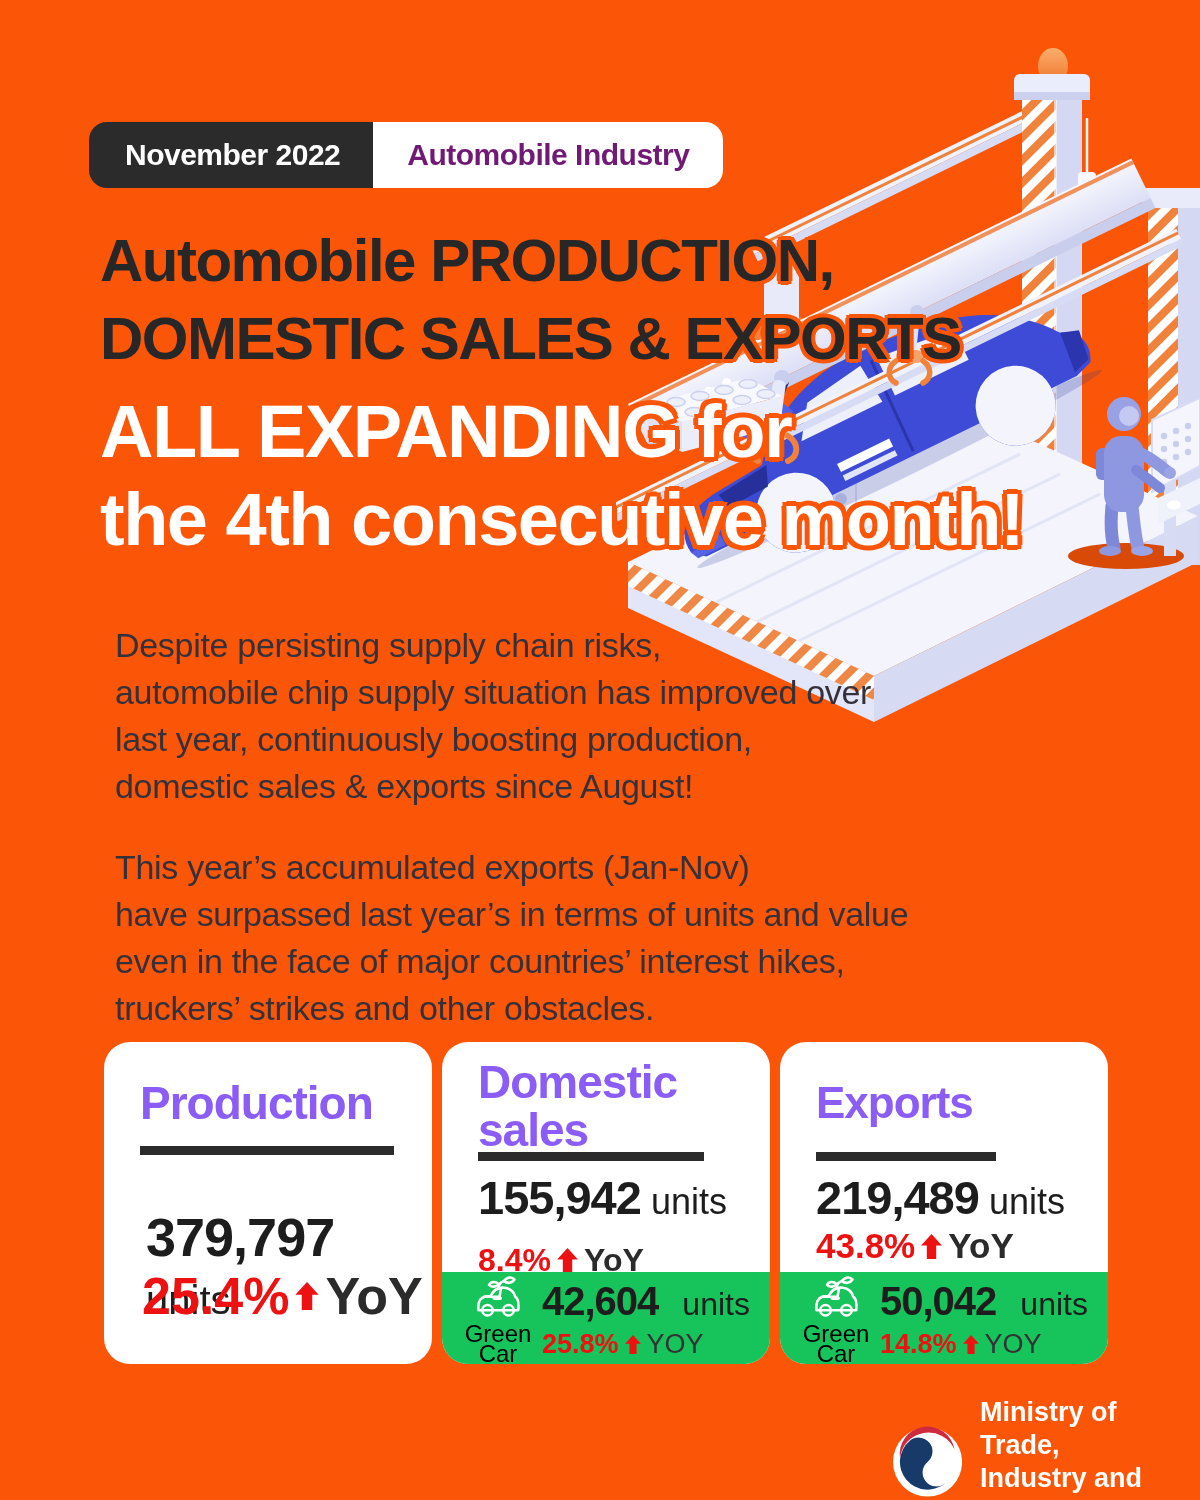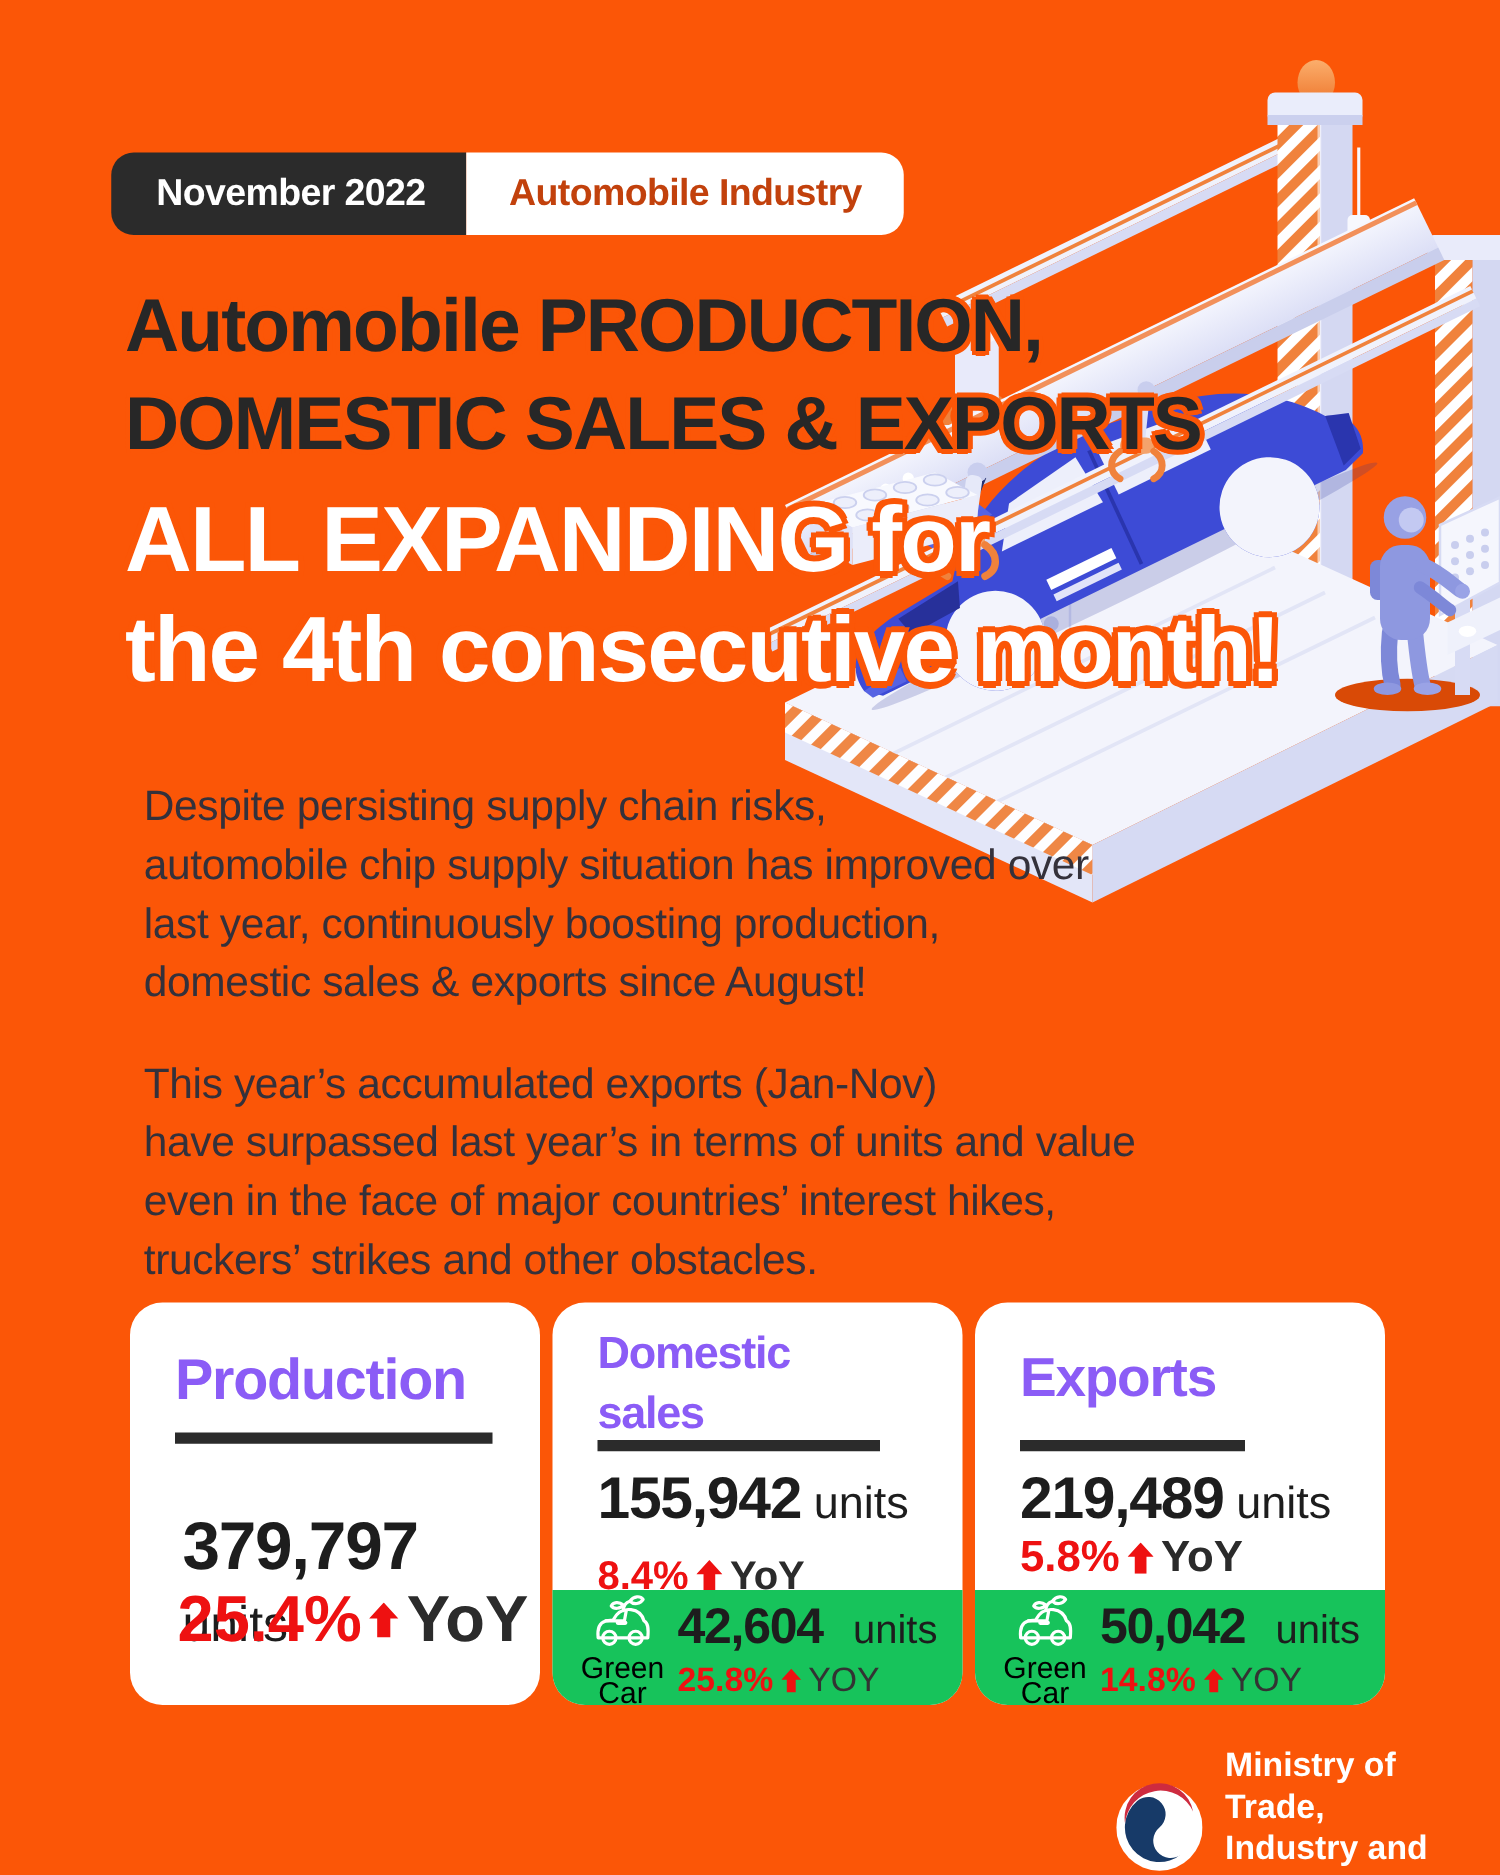--- a/index.html
+++ b/index.html
@@ -8,21 +8,21 @@
     background:#FB5607;
     font-family:"Liberation Sans", sans-serif;
   }
   .abs{position:absolute;}
   
   .scene{position:absolute; left:0; top:0; width:1200px; height:1500px;}
   
   .badges{left:89px; top:122px; display:flex; height:66px;}
   .badge{display:flex; align-items:center; font-size:30px; font-weight:bold; letter-spacing:-0.5px;}
   .badge-dark{background:#2B2B2B; color:#FFFFFF; padding:0 33px 0 36px; border-radius:18px 0 0 18px;}
-  .badge-white{background:#FFFFFF; color:#c2410c; padding:0 34px; border-radius:0 18px 18px 0;}
+  .badge-white{background:#FFFFFF; color:#701a75; padding:0 34px; border-radius:0 18px 18px 0;}
   
   .title-dark{
     left:100px; top:222px; font-size:60px; line-height:78px; font-weight:bold;
     color:#272727; letter-spacing:-1.5px; z-index:3;
     text-shadow:4px 0 0 #FB5607,-4px 0 0 #FB5607,0 4px 0 #FB5607,0 -4px 0 #FB5607,
                 3px 3px 0 #FB5607,-3px 3px 0 #FB5607,3px -3px 0 #FB5607,-3px -3px 0 #FB5607;
   }
   .title-white{
     left:100px; top:388px; font-size:74px; line-height:88px; font-weight:bold;
     color:#FFFFFF; letter-spacing:-1.5px; z-index:3;
@@ -32,21 +32,21 @@
   
   .para{left:115px; width:1000px; font-size:34px; line-height:47px; color:#34313B;
         white-space:pre-line; letter-spacing:-0.3px; z-index:3;}
   .p1{top:588px;} .p2{top:810px;}
   
   .card{top:1042px; width:328px; height:322px; background:#FFFFFF; border-radius:26px; z-index:3;}
   .card1{left:104px;} .card2{left:442px;} .card3{left:780px;}
   .card-title{position:absolute; left:36px; font-size:46px; font-weight:bold; color:#8b5cf6;
               letter-spacing:-1px; line-height:50px; white-space:pre-line;}
   .card1 .card-title{top:36px;}
-  .card2 .card-title{top:16px; font-size:36px; line-height:48px;}
+  .card2 .card-title{top:16px; font-size:46px; line-height:48px;}
   .card3 .card-title{top:36px; font-size:44px;}
   .divider{position:absolute; left:36px; height:9px; background:#2B2B2B;}
   .card1 .divider{top:104px; width:254px;}
   .card2 .divider{top:110px; width:226px;}
   .card3 .divider{top:110px; width:180px;}
   .big-line{position:absolute; display:flex; align-items:baseline; gap:10px; color:#1D1D1D;}
   .big-num{font-weight:bold; letter-spacing:-1px;}
   .card1 .big-line{left:42px; top:164px;flex-direction:column;} .card1 .big-num{font-size:54px;} .card1 .big-unit{font-size:40px;}
   .card2 .big-line{left:36px; top:128px;} .card2 .big-num{font-size:47px;} .card2 .big-unit{font-size:36px;}
   .card3 .big-line{left:36px; top:128px;} .card3 .big-num{font-size:47px;} .card3 .big-unit{font-size:36px;}
@@ -332,21 +332,21 @@
   </section>
 
   <section class="abs card card3">
     <div class="card-title">Exports</div>
     <div class="divider"></div>
     <div class="big-line">
       <span class="big-num">219,489</span>
       <span class="big-unit">units</span>
     </div>
     <div class="yoy-line">
-      <span class="red">5.8%</span>
+      <span class="red">43.8%</span>
       <svg class="up-arrow" width="21" height="25" viewBox="0 0 20 24">
           <path d="M10 0 L20 11 H14.5 V24 H5.5 V11 H0 Z" fill="#EE1111"></path>
         </svg>
       <span>YoY</span>
     </div>
     <div class="green-panel">
       <div class="green-icon-wrap">
         <svg class="green-car-icon" viewBox="0 0 64 64" fill="none" stroke="#FFFFFF" stroke-width="3.4" stroke-linecap="round" stroke-linejoin="round">
           <path d="M33,18 C33,12 36,9 40,8"></path>
           <path d="M40,8 C44,2 51,2 54,6 C51,11 44,12 40,8 Z"></path>

